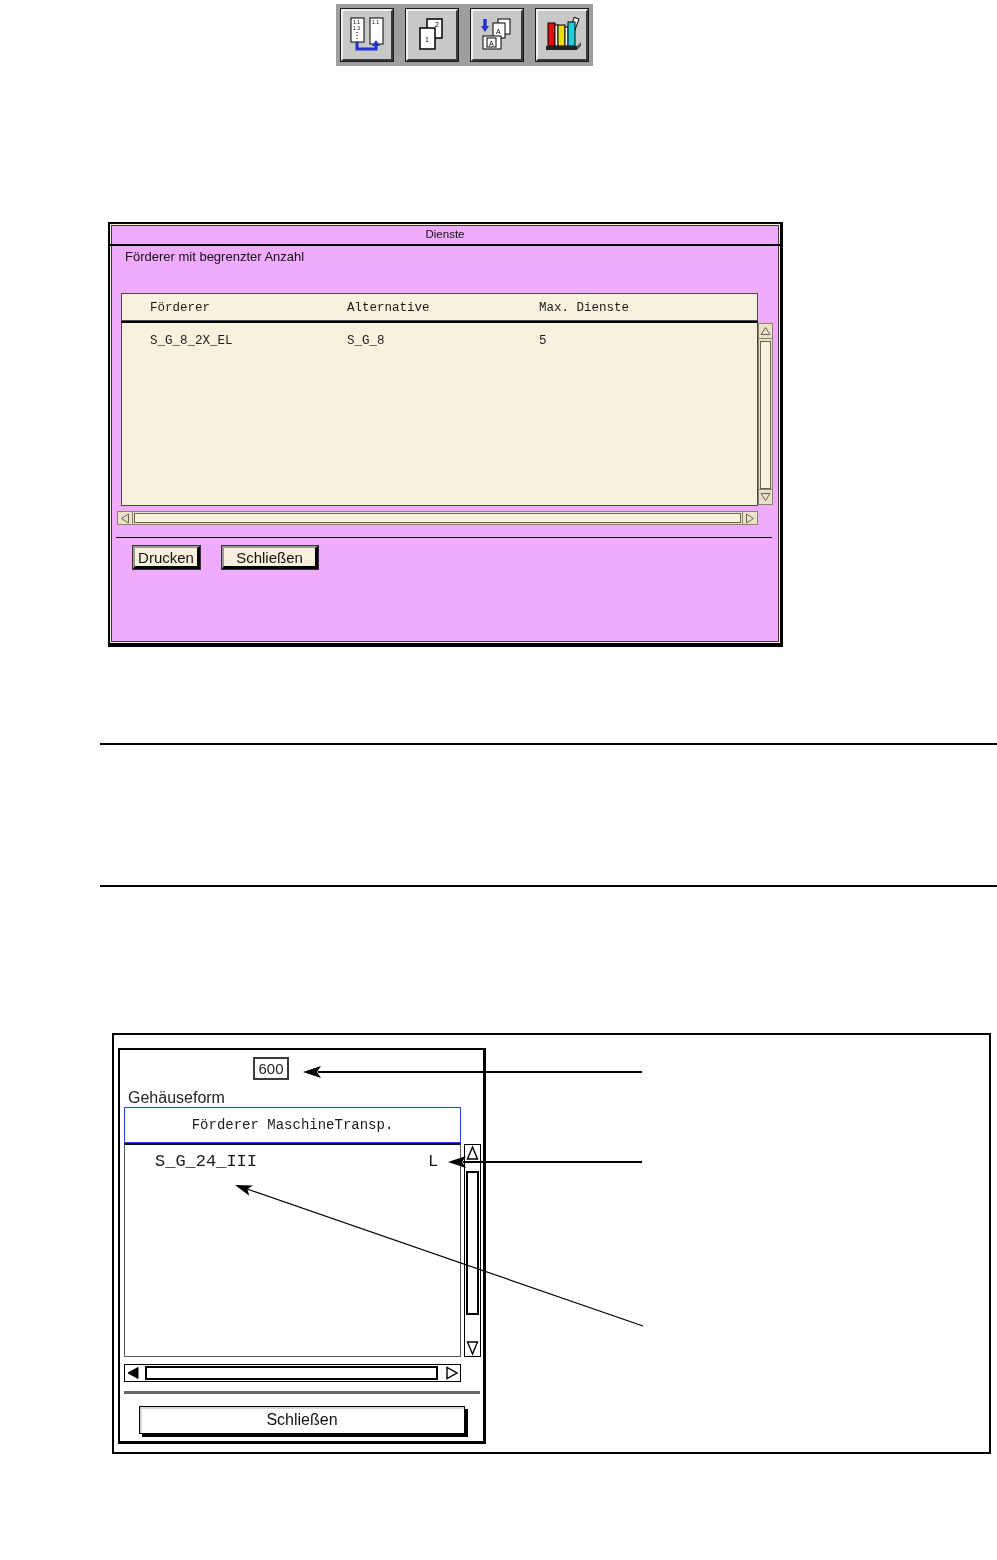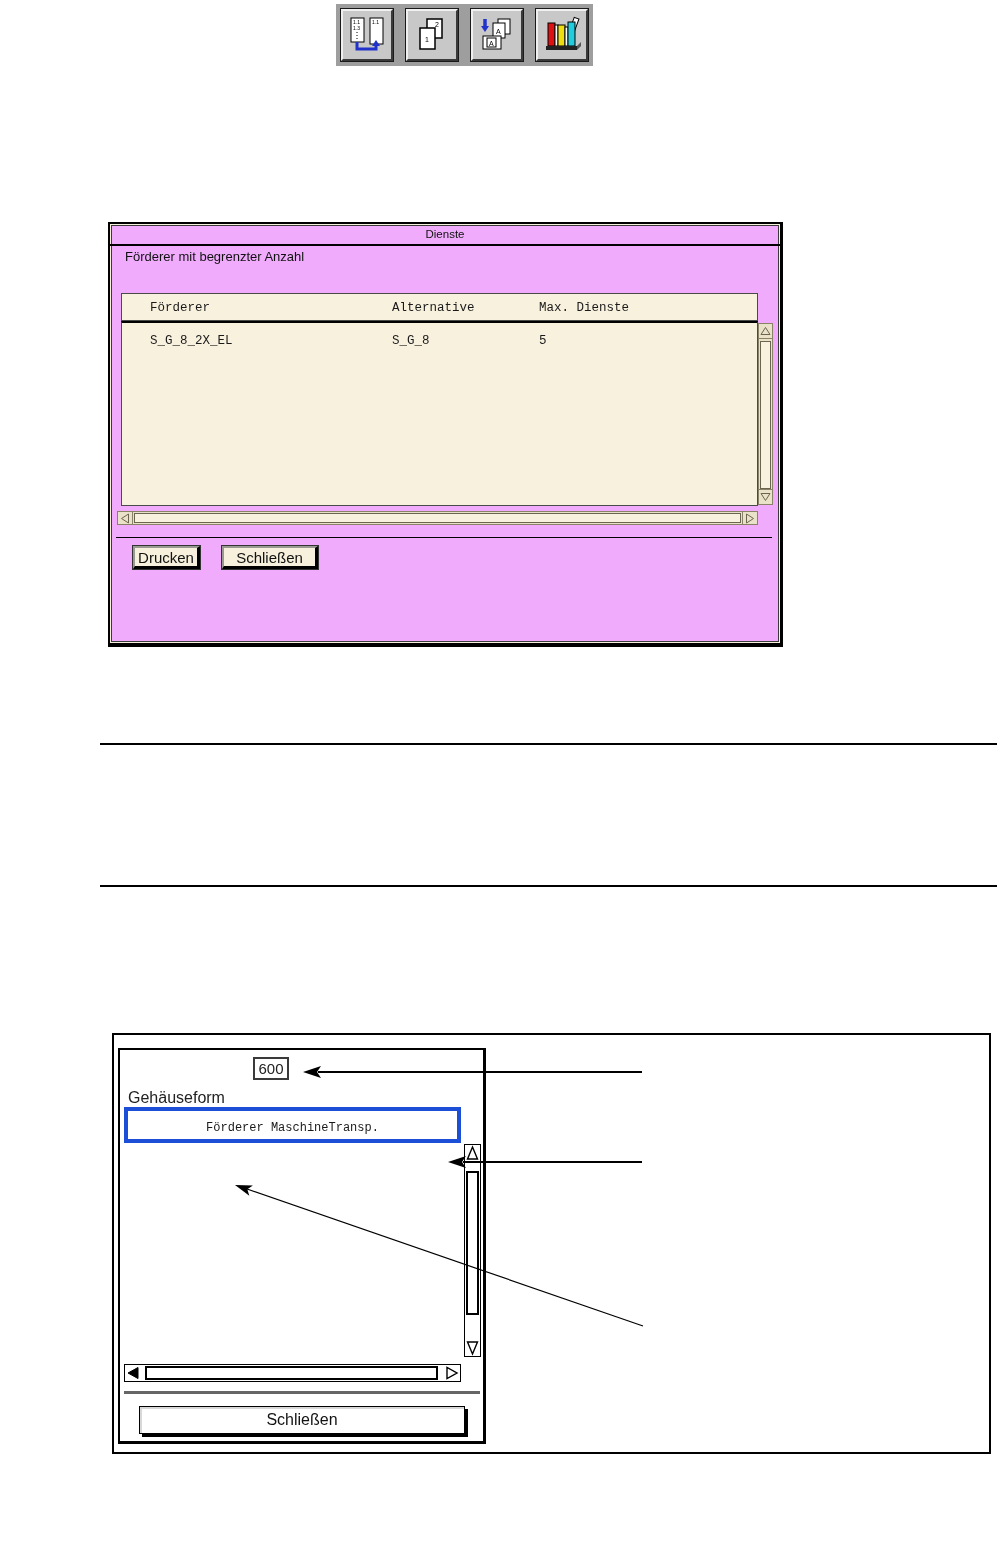--- a/index.html
+++ b/index.html
@@ -21,21 +21,21 @@
   .dlg1-title{position:absolute;left:0;top:0;right:0;height:20px;border-bottom:2px solid #000;
               text-align:center;font-size:11.5px;line-height:20px;color:#111;}
   .dlg1-heading{position:absolute;left:15px;top:25px;font-size:13px;color:#111;}
   .mono{font-family:"Liberation Mono","DejaVu Sans Mono",monospace;}
   .t1-header{position:absolute;left:11px;top:69px;width:637px;height:28px;box-sizing:border-box;
              border:1px solid #4a4a4a;background:#F8F1DE;}
   .t1-header span, .t1-row span{position:absolute;font-size:12.5px;color:#1a1a1a;top:7px;text-align:right;}
   .t1-body{position:absolute;left:11px;top:97px;width:637px;height:185px;box-sizing:border-box;
            border:1px solid #4a4a4a;border-top:2px solid #000;background:#F8F1DE;}
   .t1-row{position:absolute;left:0;top:4px;right:0;height:22px;}
-  .col1{left:28px;} .col2{left:225px;margin-left:45px;} .col3{left:417px;}
+  .col1{left:28px;} .col2{left:225px;} .col3{left:417px;}
 
   
   .sbv1{position:absolute;left:648px;top:99px;width:15px;height:182px;box-sizing:border-box;
         background:#EAE2C8;border:1px solid #8a8267;}
   .sbv1 .up{position:absolute;left:0;right:0;top:0;height:14px;border-bottom:1px solid #8a8267;
             display:flex;align-items:center;justify-content:center;}
   .sbv1 .down{position:absolute;left:0;right:0;bottom:0;height:14px;border-top:1px solid #8a8267;
             display:flex;align-items:center;justify-content:center;}
   .sbv1 .thumb{position:absolute;left:1px;right:1px;top:17px;height:146px;background:#F8F1DE;
             border:1px solid #6b6450;}
@@ -62,21 +62,21 @@
   
   .frame2{position:absolute;left:112px;top:1033px;width:879px;height:421px;box-sizing:border-box;
           border:2px solid #000;background:#fff;}
   .dlg2{position:absolute;left:118px;top:1048px;width:368px;height:396px;box-sizing:border-box;
         background:#fff;border:2px solid #000;border-right-width:3px;border-bottom-width:3px;}
   .g-label{position:absolute;left:8px;top:11px;font-size:16px;color:#222;margin-top:28px;}
   .g-value{position:absolute;left:133px;top:7px;width:36px;height:23px;box-sizing:border-box;
            border:2px solid #3a3a3a;display:flex;align-items:center;justify-content:center;
            font-size:15px;color:#222;text-align:center;}
   .l2-header{position:absolute;left:4px;top:57px;width:337px;height:36px;box-sizing:border-box;
-             border:4px solid #1d4ed8;text-align:center;line-height:34px;font-size:12px;color:#1a1a1a;}
+             border:1px solid #1d4ed8;text-align:center;line-height:34px;font-size:14px;color:#1a1a1a;}
   .l2-body{position:absolute;left:4px;top:93px;width:337px;height:214px;box-sizing:border-box;
            border:1px solid #555;border-top:2px solid #111;}
   .l2-row{position:absolute;left:0;right:0;top:7px;height:26px;font-size:17px;color:#1a1a1a;}
   .l2-name{position:absolute;left:30px;}
   .l2-val{position:absolute;left:303px;}
   .sbv2{position:absolute;left:344px;top:94px;width:17px;height:213px;box-sizing:border-box;
         background:#fff;border:1px solid #000;}
   .sbv2 .up{position:absolute;left:0;right:0;top:0;height:20px;display:flex;align-items:flex-start;justify-content:center;}
   .sbv2 .down{position:absolute;left:0;right:0;bottom:0;height:18px;display:flex;align-items:flex-end;justify-content:center;}
   .sbv2 .thumb{position:absolute;left:1px;right:1px;top:26px;height:144px;background:#fff;border:2px solid #000;box-sizing:border-box;}
@@ -207,20 +207,26 @@
 
   <section class="dlg2">
     <div class="g-label">Gehäuseform</div>
     <div class="g-value">
       <span>600</span>
     </div>
 
     <div class="l2-header mono">
       <span>Förderer MaschineTransp.</span>
     </div>
+    <div class="l2-body">
+      <div class="l2-row mono">
+        <span class="l2-name">S_G_24_III</span>
+        <span class="l2-val">L</span>
+      </div>
+    </div>
 
     <div class="sbv2">
       <div class="up">
         <svg width="13" height="17" viewBox="0 0 13 17">
             <path d="M6.5 2 L11.5 14 H1.5 Z" fill="none" stroke="#000" stroke-width="1.4"></path>
           </svg>
       </div>
       <div class="thumb"></div>
       <div class="down">
         <svg width="13" height="16" viewBox="0 0 13 16">

